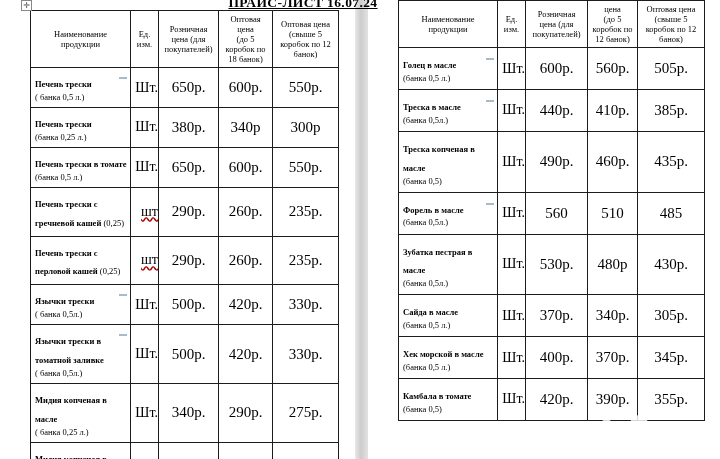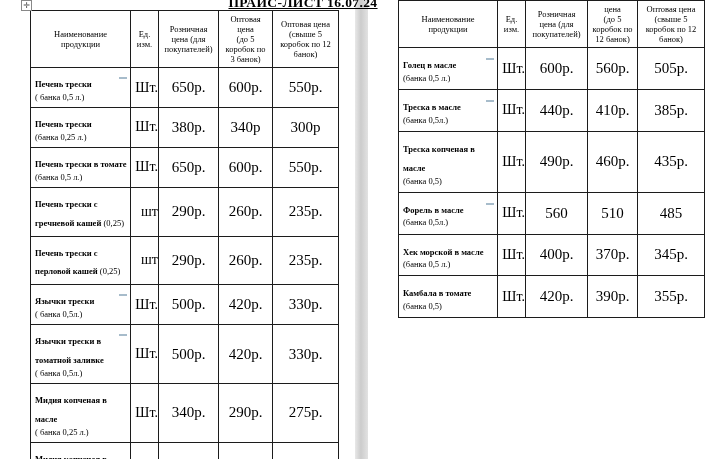--- a/index.html
+++ b/index.html
@@ -32,21 +32,21 @@
     text-align: center; vertical-align: middle; white-space: pre-line;
     padding: 3px 1px;
   }
   td { vertical-align: middle; }
   td.name { padding: 5px 3px 5px 4px; line-height: 1.18; }
   .tbl-right td.name { padding-top: 6px; padding-bottom: 6px; }
   .pname { font-weight: bold; font-size: 8.5px; white-space: pre-line; }
   .pspec { font-size: 8.5px; white-space: pre-line; }
   .spec-block { display: block; }
   td.unit { text-align: right; font-size: 14px; }
-  .unit-error { text-decoration-style: wavy; text-decoration-color: #a50000; }
+  .unit-error { text-decoration: underline; text-decoration-style: wavy; text-decoration-color: #a50000; }
   td.price { text-align: center; font-size: 15px; }
   .mark { float: right; width: 8px; height: 2px; background: #a7bccb; margin: 4px 0 0 2px; }
   .watermark {
     position: absolute; left: 601px; top: 412px; z-index: 5;
     display: flex; align-items: center; color: rgba(255,255,255,.82);
   }
   .wm-circles { position: relative; width: 50px; height: 45px; }
   .wm-circles i { position: absolute; border-radius: 50%; background: rgba(255,255,255,.82); }
   .wm-c1 { left: 6px;  top: 15px; width: 26px; height: 26px; }
   .wm-c2 { left: 29px; top: 3px;  width: 18px; height: 18px; }
@@ -82,21 +82,21 @@
 продукции</th>
         <th>Ед.
 изм.</th>
         <th>Розничная
 цена (для
 покупателей)</th>
         <th>Оптовая
 цена
 (до 5
 коробок по
-3 банок)</th>
+18 банок)</th>
         <th>Оптовая цена
 (свыше 5
 коробок по 12
 банок)</th>
       </tr>
     </thead>
     <tbody id="left-body">
         <tr>
           <td class="name"><span class="mark"></span><span class="pname">Печень трески</span><span class="pspec spec-block">( банка 0,5 л.)</span></td>
           <td class="unit"><span>Шт.</span></td>
@@ -219,20 +219,35 @@
           <td class="price">435р.</td>
         </tr>
         <tr>
           <td class="name"><span class="mark"></span><span class="pname">Форель в масле</span><span class="pspec spec-block">(банка 0,5л.)</span></td>
           <td class="unit"><span>Шт.</span></td>
           <td class="price">560</td>
           <td class="price">510</td>
           <td class="price">485</td>
         </tr>
         <tr>
+          <td class="name"><span class="pname">Зубатка пестрая в
+масле</span><span class="pspec spec-block">(банка 0,5л.)</span></td>
+          <td class="unit"><span>Шт.</span></td>
+          <td class="price">530р.</td>
+          <td class="price">480р</td>
+          <td class="price">430р.</td>
+        </tr>
+        <tr>
+          <td class="name"><span class="pname">Сайда в масле</span><span class="pspec spec-block">(банка 0,5 л.)</span></td>
+          <td class="unit"><span>Шт.</span></td>
+          <td class="price">370р.</td>
+          <td class="price">340р.</td>
+          <td class="price">305р.</td>
+        </tr>
+        <tr>
           <td class="name"><span class="pname">Хек морской в масле</span><span class="pspec spec-block">(банка 0,5 л.)</span></td>
           <td class="unit"><span>Шт.</span></td>
           <td class="price">400р.</td>
           <td class="price">370р.</td>
           <td class="price">345р.</td>
         </tr>
         <tr>
           <td class="name"><span class="pname">Камбала в томате</span><span class="pspec spec-block">(банка 0,5)</span></td>
           <td class="unit"><span>Шт.</span></td>
           <td class="price">420р.</td>

